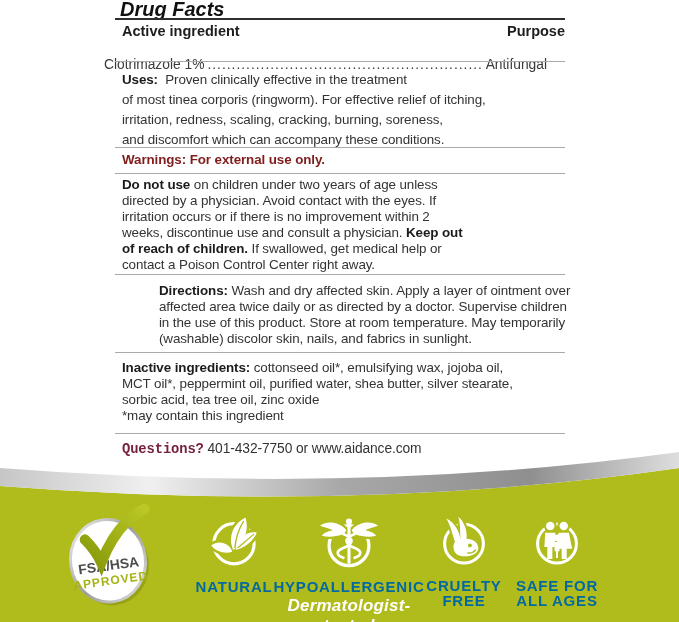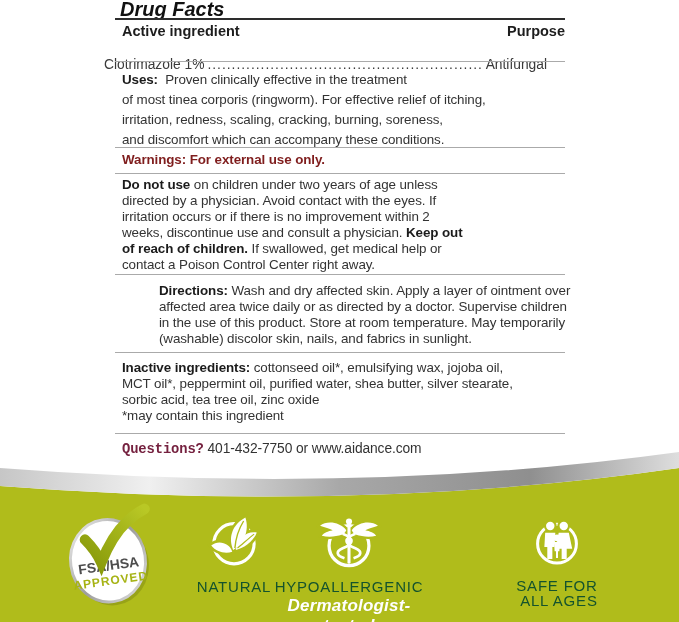--- a/index.html
+++ b/index.html
@@ -23,22 +23,22 @@
   .warn span{font-weight:bold;color:#7f1d1d;}
   .dnu{top:177px;line-height:16px;}
   .dir{top:283px;line-height:16px;margin-left:37px;}
   .inact{top:360px;line-height:16px;}
   .quest{top:440px;line-height:17px;font-size:13.8px;}
   .quest .lead{font-weight:bold;font-family:Liberation Mono, monospace;}
   
   .swoosh{position:absolute;left:0;top:425px;width:679px;height:197px;}
   .badges-layer{position:absolute;left:0;top:0;width:679px;height:622px;pointer-events:none;}
   .badge-col{position:absolute;display:flex;flex-direction:column;align-items:center;}
-  .badge-label{color:#14532d;font-weight:normal;font-size:15px;letter-spacing:.8px;
-               line-height:15px;text-align:right;margin-top:8px;white-space:pre;}
+  .badge-label{color:#0369a1;font-weight:bold;font-size:15px;letter-spacing:.8px;
+               line-height:15px;text-align:center;margin-top:8px;white-space:pre;}
   .badge-sub{color:#fff;font-weight:bold;font-size:17px;letter-spacing:.2px;
              text-align:center;margin-top:2px;font-style:italic;}
   .fsa-badge{position:absolute;left:60px;top:501px;width:96px;height:108px;}
 </style>
 </head>
 <body>
 
 <div class="page">
 
   <div class="title">Drug Facts</div>
@@ -154,20 +154,38 @@
           <circle cx="36" cy="9.5" r="3.4"></circle>
           <rect x="34.3" y="11" width="3.4" height="45" rx="1.7"></rect>
         </g>
         <path d="M29,23 C42,28 42,34 29,39 C21,42.5 22,47 31,50" fill="none" stroke="#ffffff" stroke-width="3"></path>
         <path d="M43,23 C30,28 30,34 43,39 C51,42.5 50,47 41,50" fill="none" stroke="#ffffff" stroke-width="3"></path>
       </svg>
       <div class="badge-label">HYPOALLERGENIC</div>
       <div class="badge-sub">Dermatologist-tested</div>
     </div>
 
+    <div class="badge-col" style="left:424px;top:514px;width:80px">
+      <svg width="54" height="56" viewBox="0 0 64 64">
+        <circle cx="32" cy="34" r="23" fill="none" stroke="#ffffff" stroke-width="3.6"></circle>
+        <g stroke="#b0bc1b" stroke-width="5" fill="#b0bc1b">
+          <path d="M22,34 C18,22 16,12 11,4 C20,8 27,19 28,30 Z"></path>
+          <path d="M28,30 C27,18 28,9 25,2 C33,8 36,20 35,28 Z"></path>
+        </g>
+        <g fill="#ffffff">
+          <path d="M22,34 C18,22 16,12 11,4 C20,8 27,19 28,30 Z"></path>
+          <path d="M28,30 C27,18 28,9 25,2 C33,8 36,20 35,28 Z"></path>
+          <path d="M20,41 C18,34 22,29 28,28 L34,28 C43,28 49,33 49,39 C49,45 42,49 33,49 C25,49 21,46 20,41 Z"></path>
+        </g>
+        <circle cx="39" cy="36" r="2.3" fill="#b0bc1b"></circle>
+        <path d="M46,41 C44,44 40,45.5 36,45" fill="none" stroke="#b0bc1b" stroke-width="1.8"></path>
+      </svg>
+      <div class="badge-label">CRUELTY
+FREE</div>
+    </div>
 
     <div class="badge-col" style="left:514px;top:514px;width:86px">
       <svg width="54" height="56" viewBox="0 0 64 64">
         <circle cx="32" cy="34" r="23" fill="none" stroke="#ffffff" stroke-width="3.6"></circle>
         <g stroke="#b0bc1b" stroke-width="5" fill="#b0bc1b">
           <circle cx="24" cy="13" r="5"></circle>
           <circle cx="40" cy="13" r="5"></circle>
         </g>
         <g fill="#ffffff">
           <circle cx="24" cy="13" r="5"></circle>

